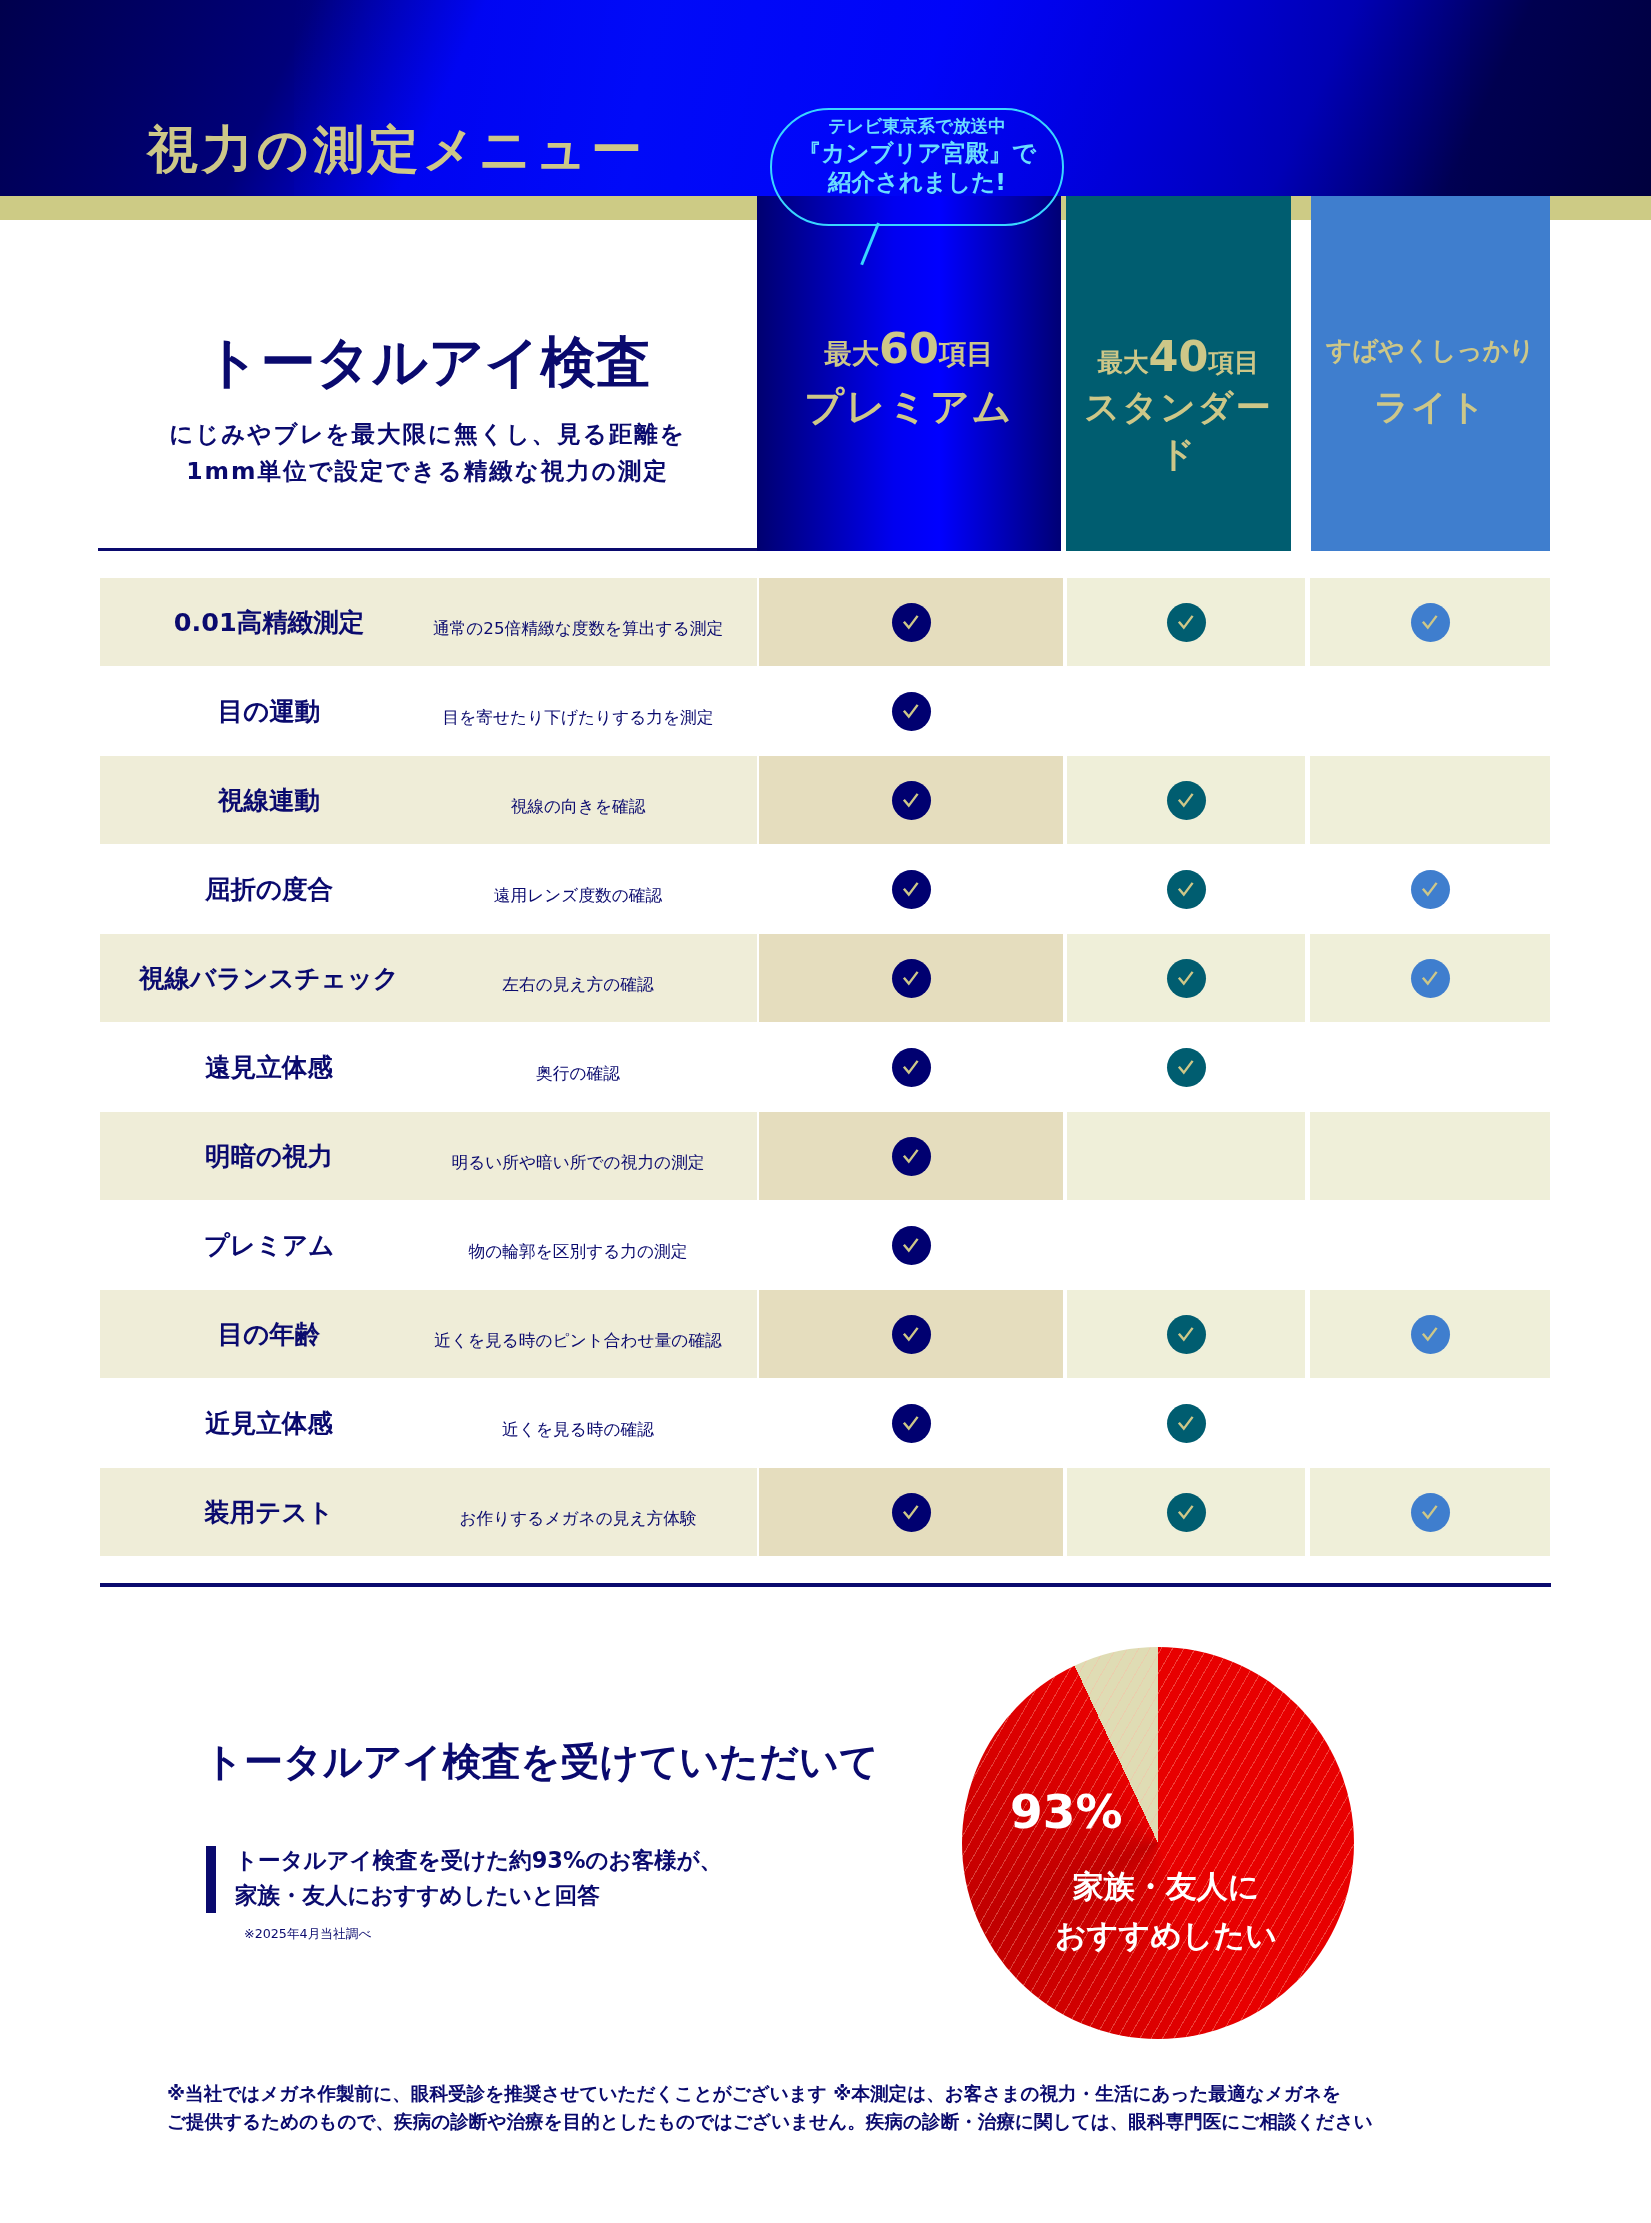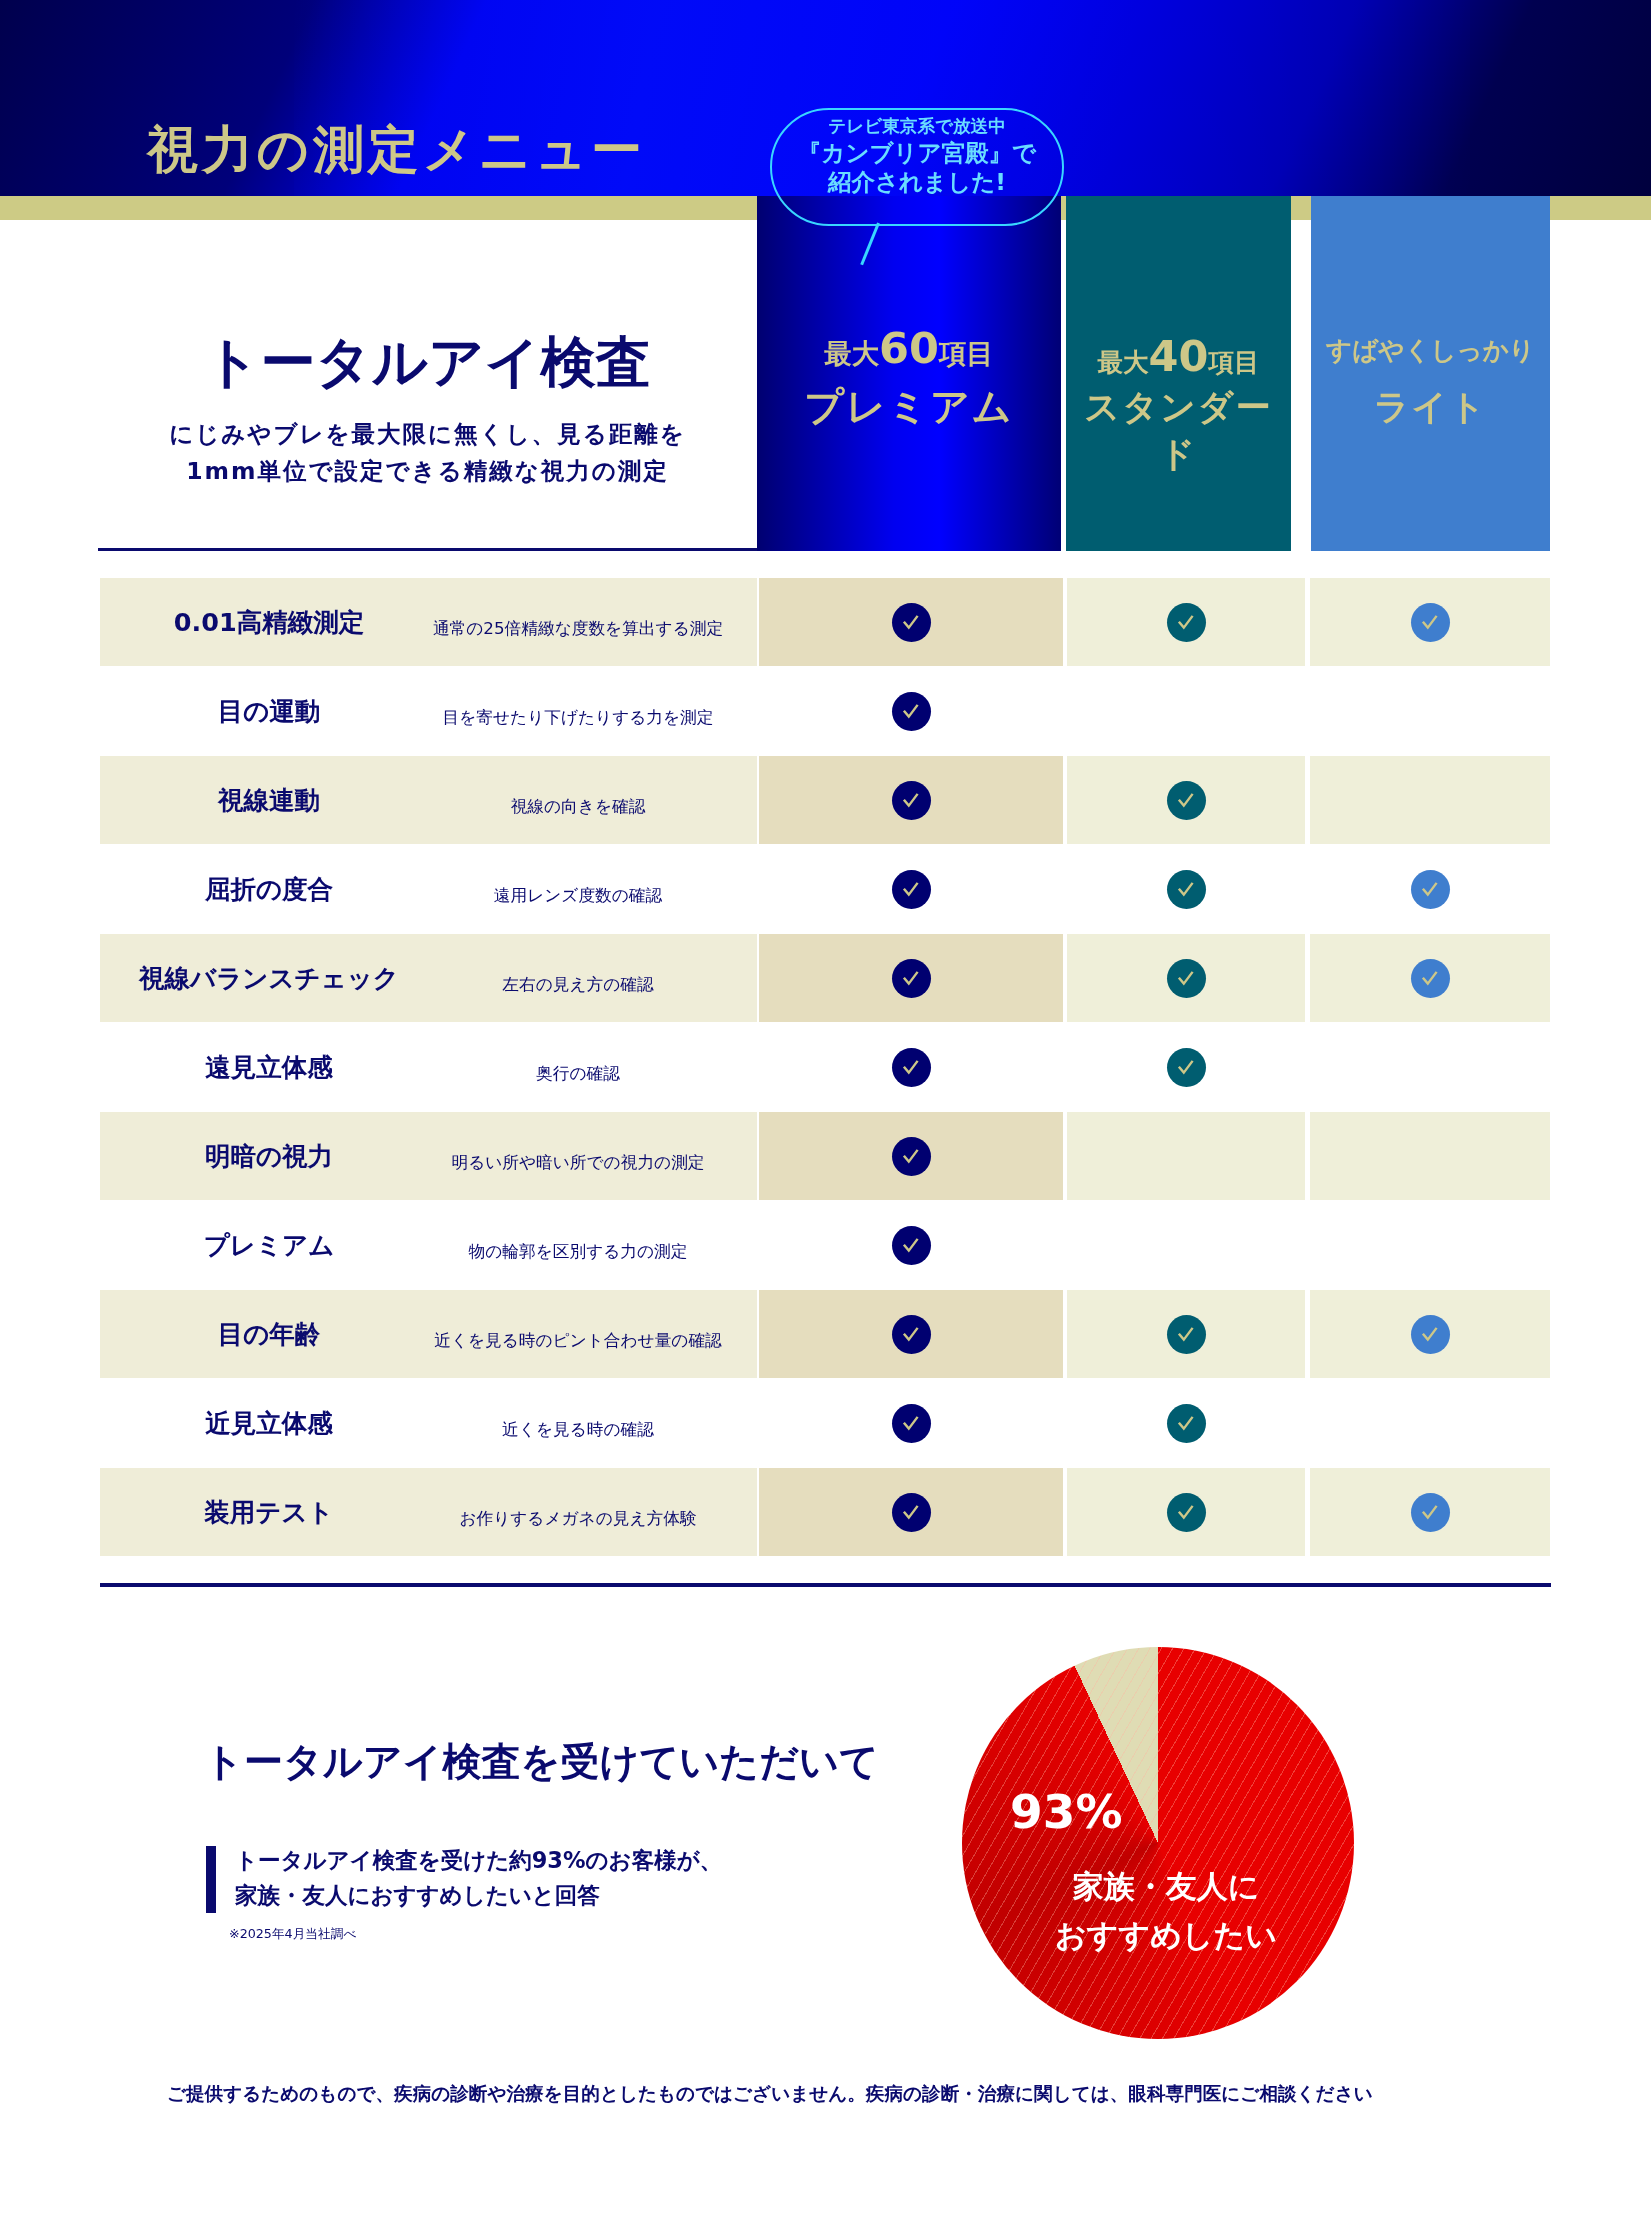--- a/index.html
+++ b/index.html
@@ -38,21 +38,21 @@
   .row.shade .c1, .row.shade .c2 { background: #efefd9; }
   .c0 { left: 659px; width: 304px; }
   .c1 { left: 967px; width: 238px; }
   .c2 { left: 1210px; width: 240px; }
   .check { width: 39px; height: 39px; border-radius: 50%; display: flex; align-items: center; justify-content: center; }
   .check svg { width: 23.5px; height: 23.5px; }
   .divider { position: absolute; left: 100px; top: 1583px; width: 1451px; height: 3.9px; background: #0a0a6e; }
   .survey-title { position: absolute; left: 204px; top: 1735px; font-size: 39px; font-weight: bold; color: #0a0a6e; }
   .survey-bar { position: absolute; left: 206px; top: 1846px; width: 9.8px; height: 67px; background: #0a0a6e; }
   .survey-text { position: absolute; left: 235px; top: 1843px; font-size: 22.5px; font-weight: bold; line-height: 35px; color: #0a0a6e; }
-  .survey-note { position: absolute; left: 229px; top: 1926px; font-size: 12.7px; color: #0a0a6e; text-align: center; }
+  .survey-note { position: absolute; left: 244px; top: 1926px; font-size: 12.7px; color: #0a0a6e; text-align: center; }
   .pie { position: absolute; left: 962px; top: 1647px; width: 392px; height: 392px; border-radius: 50%; overflow: hidden; }
   .pie-label-pct { position: absolute; left: 1010px; top: 1784px; font-size: 47px; font-weight: bold; color: #fff; }
   .pie-label-txt { position: absolute; left: 1019px; top: 1862px; width: 294px; text-align: center; font-size: 31px; font-weight: bold; color: #fff; line-height: 49px; }
   .footer { position: absolute; left: 167px; top: 2080px; font-size: 18.6px; color: #0a0a6e; line-height: 28px; font-weight: bold; }
 </style>
 </head>
 <body>
 
 <div class="hero">
     <div class="shine"></div>
@@ -334,15 +334,16 @@
 <div class="survey-note">※2025年4月当社調べ</div>
 
 <div class="pie" id="pie" style="background: repeating-linear-gradient(-60deg, rgba(255, 255, 255, 0) 0px, rgba(255, 255, 255, 0) 8.8px, rgba(255, 180, 160, 0.35) 8.8px, rgba(255, 180, 160, 0.35) 9.8px), conic-gradient(from -25.2deg, rgb(223, 220, 180) 0deg, rgb(223, 220, 180) 25.2deg, rgb(232, 0, 0) 25.2deg, rgb(232, 0, 0) 180deg, rgb(192, 0, 0) 270deg, rgb(232, 0, 0) 360deg);"></div>
 <div class="pie-label-pct">93%</div>
 <div class="pie-label-txt">
   <div>家族・友人に</div>
   <div>おすすめしたい</div>
 </div>
 
 <div class="footer">
+  <div>※当社ではメガネ作製前に、眼科受診を推奨させていただくことがございます ※本測定は、お客さまの視力・生活にあった最適なメガネを</div>
   <div>ご提供するためのもので、疾病の診断や治療を目的としたものではございません。疾病の診断・治療に関しては、眼科専門医にご相談ください</div>
 </div>
 
 
 </body></html>

